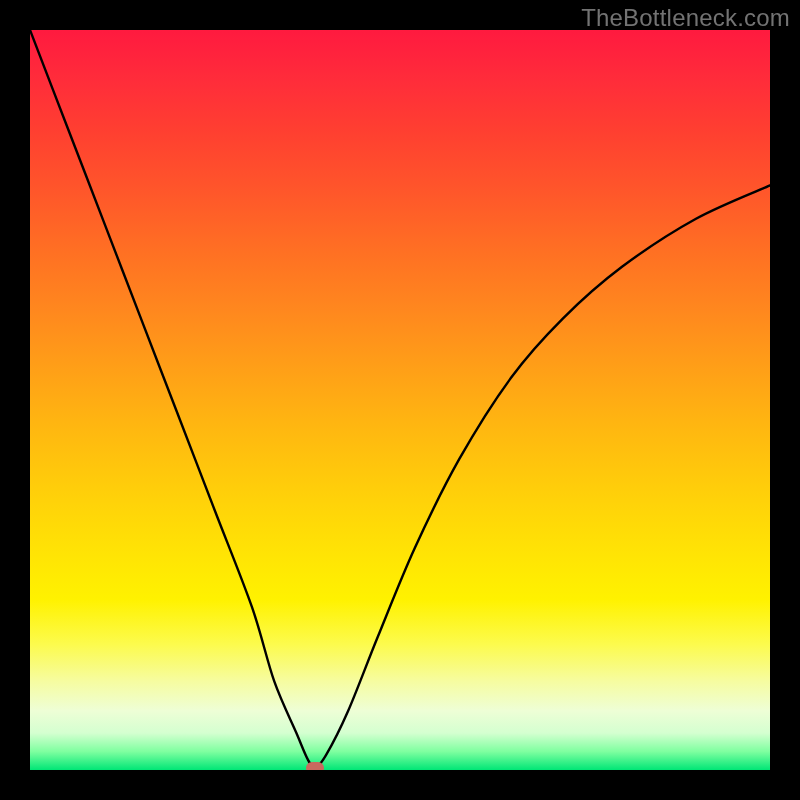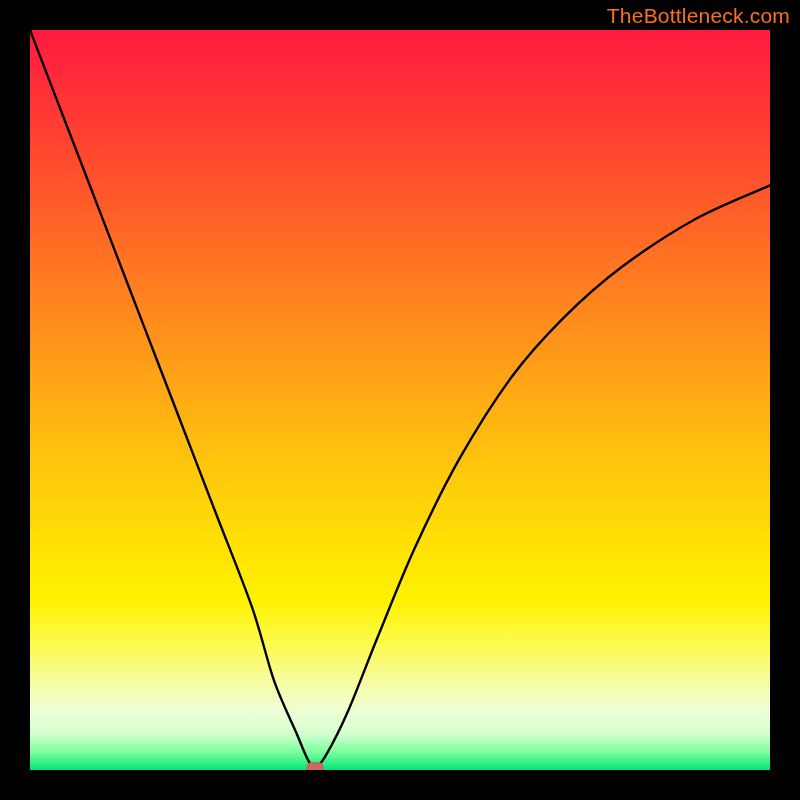--- a/index.html
+++ b/index.html
@@ -59,22 +59,22 @@
     width: 18px;
     height: 12px;
     border-radius: 6px;
     background: #c96a5f;
     transform: translate(-50%, -50%);
   }
   .watermark {
     position: absolute;
     top: 4px;
     right: 10px;
-    color: #f97316;
-    font-size: 21px;
+    color: #737373;
+    font-size: 24px;
     font-weight: 500;
     letter-spacing: 0.2px;
   }
 </style>
 </head>
 <body>
 
 <div class="frame">
   <div class="plot">
     <div class="gradient"></div>

